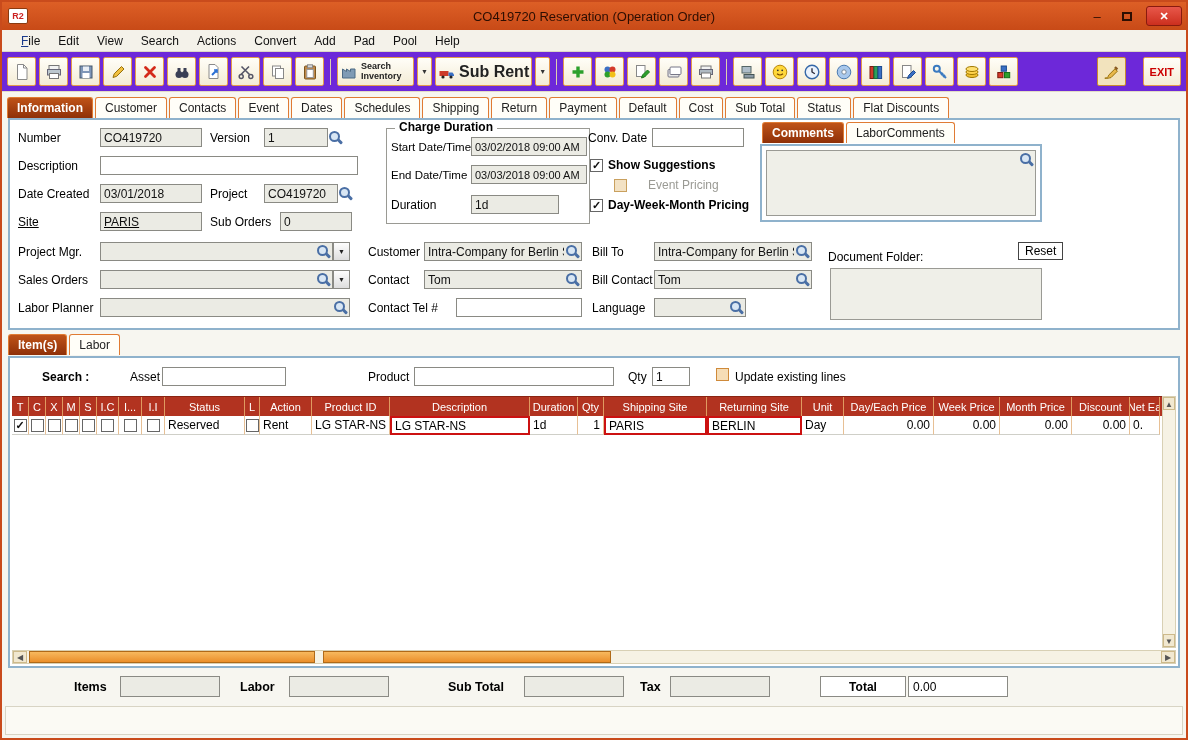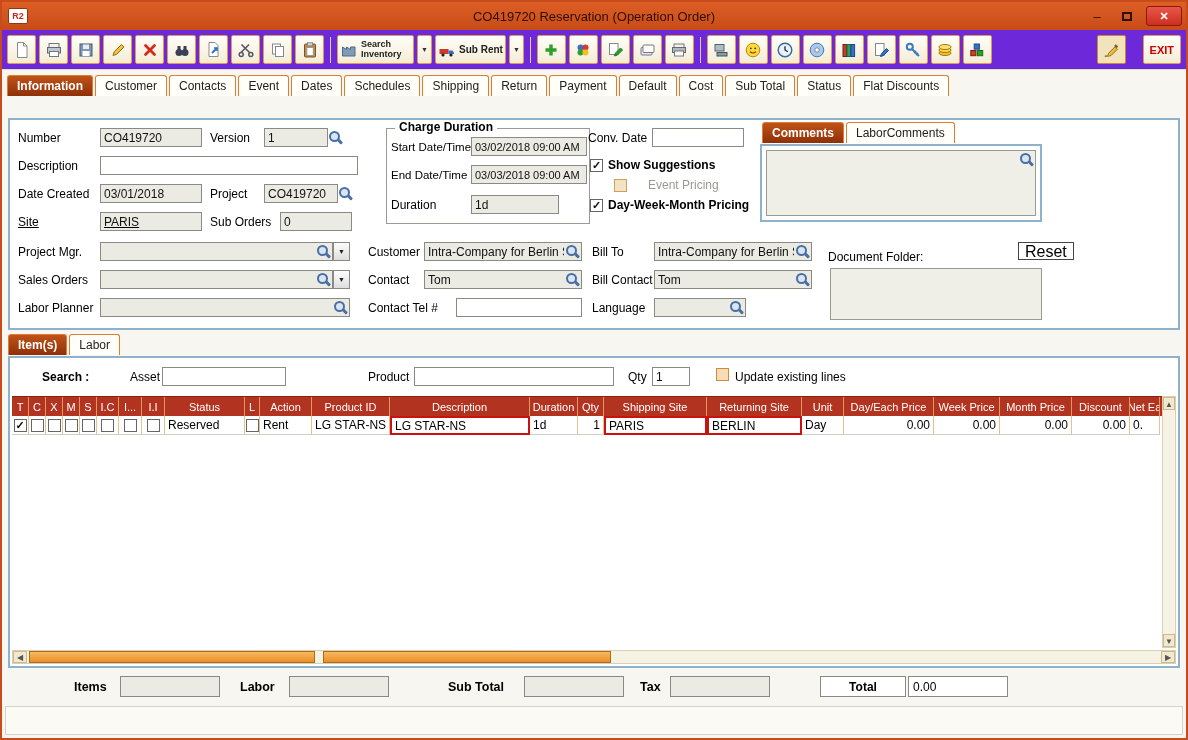--- a/index.html
+++ b/index.html
@@ -21,21 +21,21 @@
   
   .menubar{height:22px;background:#f4f2ea;border-bottom:1px solid #ddd8c6;display:flex;align-items:center;padding-left:10px;gap:0;}
   .menu-item{display:inline-block;padding:2px 9px;color:#111;}
   .menu-item:first-child::first-letter{text-decoration:underline;color:#1a3a8a;}
   
   .toolbar{height:40px;background:#6d28d9;border-bottom:1px solid #e2dcc6;display:flex;align-items:center;padding:2px 5px;gap:3px;}
   .tbtn{height:29px;min-width:29px;border:1px solid #e39a4d;border-radius:2px;background:linear-gradient(#fffef8,#f4ecd6);display:flex;align-items:center;justify-content:center;padding:0 2px;cursor:pointer;}
   .tbtn.dd{min-width:15px;width:15px;font-size:7px;color:#333;padding:0;}
   .tbtn.labeled{gap:3px;}
   .two-line{width:50px;font-weight:bold;font-size:9px;line-height:1.1;text-align:left;white-space:normal;color:#222;}
-  .one-line{font-weight:bold;font-size:10px;color:#222;}
+  .one-line{font-weight:bold;font-size:16px;color:#222;}
   .tsep{width:1px;height:26px;background:#ddcfae;margin:0 3px;}
   .tbtn.pressed{background:#f2e3bd;border-color:#c98a2e;}
   .exit-label{color:#cc0000;font-weight:bold;font-size:11px;padding:0 4px;}
   
   .tabrow{display:flex;align-items:flex-end;gap:2px;padding:4px 0 0 5px;height:26px;background:#f7f6f0;}
   .tab{border:1px solid #e07b33;border-bottom:none;border-radius:3px 3px 0 0;padding:3px 9px 3px;background:#fffef8;color:#222;font-size:12px;white-space:nowrap;cursor:pointer;}
   .tab.selected{background:linear-gradient(#bf5318,#8f3008);color:#fff;font-weight:bold;}
   .subtabrow{display:flex;align-items:flex-end;gap:2px;}
   
   .bluepanel{position:absolute;background:#fff;border:2px solid #8fb2cc;}
@@ -51,21 +51,21 @@
   .mag::after{content:"";position:absolute;left:9px;top:10px;width:6px;height:2.5px;background:#4a6fa5;transform:rotate(45deg);border-radius:1px;}
   .mag.infield{position:absolute;right:2px;top:2px;}
   .ddbtn{width:17px;height:19px;border:1px solid #8a8a84;background:linear-gradient(#fdfdfd,#dedede);font-size:7px;color:#222;display:inline-flex;align-items:center;justify-content:center;cursor:pointer;}
   .groupbox{position:absolute;border:1px solid #9a9a94;background:#fff;}
   .grouplegend{position:absolute;top:-9px;left:8px;background:#fff;padding:0 4px;font-weight:bold;}
   .cb{width:13px;height:13px;border:1px solid #666;background:#fff;display:inline-flex;align-items:center;justify-content:center;font-size:11px;font-weight:bold;color:#111;flex:0 0 auto;cursor:pointer;}
   .cb.dis{background:#f3e2c4;border-color:#c9a05e;}
   .cb.orange{background:#f6ddb6;border-color:#cf8a3a;}
   .dimlbl{color:#9a9a94;}
   .txtarea{border:1px solid #9a9a94;background:#efefe8;}
-  .resetbtn{height:18px;border:1px solid #444;background:#fff;font-size:16px;padding:0 6px;cursor:pointer;font-family:"Liberation Sans",sans-serif;}
+  .resetbtn{height:18px;border:1px solid #444;background:#fff;font-size:12px;padding:0 6px;cursor:pointer;font-family:"Liberation Sans",sans-serif;}
   
   .thead{display:flex;background:#b23320;border-top:1px solid #8a2412;border-bottom:1px solid #8a2412;}
   .th{flex:0 0 auto;height:19px;color:#fff;font-size:11px;display:flex;align-items:center;justify-content:center;border-right:1px solid #e09a60;white-space:nowrap;overflow:hidden;cursor:pointer;}
   .trow{display:flex;background:#fff;}
   .td{flex:0 0 auto;height:19px;font-size:12px;display:flex;align-items:center;padding:6px 3px;border-right:1px solid #e7c095;border-bottom:1px solid #cfcfc8;white-space:nowrap;overflow:hidden;background:#fff;}
   .td.center{justify-content:center;padding:0;}
   .td.right{justify-content:flex-end;}
   .td.redcell{border:2px solid #cc1111;}
   .c0,.c1,.c2,.c3,.c4{width:17px;}
   .c5{width:22px;}.c6{width:23px;}.c7{width:23px;}
@@ -95,20 +95,32 @@
   <div class="titlebar">
     <div class="app-icon">R2</div>
     <div class="title-text">CO419720 Reservation (Operation Order)</div>
     <div class="win-controls">
       <span class="win-min">–</span>
       <span class="win-max"><span class="boxglyph"></span></span>
       <span class="win-close">✕</span>
     </div>
   </div>
 
+  <div class="menubar">
+    <span class="menu-item">File</span>
+    <span class="menu-item">Edit</span>
+    <span class="menu-item">View</span>
+    <span class="menu-item">Search</span>
+    <span class="menu-item">Actions</span>
+    <span class="menu-item">Convert</span>
+    <span class="menu-item">Add</span>
+    <span class="menu-item">Pad</span>
+    <span class="menu-item">Pool</span>
+    <span class="menu-item">Help</span>
+  </div>
 
   <div class="toolbar">
     <button class="tbtn">
         <svg width="18" height="18" viewBox="0 0 18 18">
           <path d="M4.5 1.5h6l3.5 3.5v11.5H4.5z" fill="#fff" stroke="#8a8a8a"></path>
           <path d="M10.5 1.5v3.5H14" fill="none" stroke="#8a8a8a"></path>
         </svg>
       </button>
     <button class="tbtn">
         <svg width="18" height="18" viewBox="0 0 18 18">

